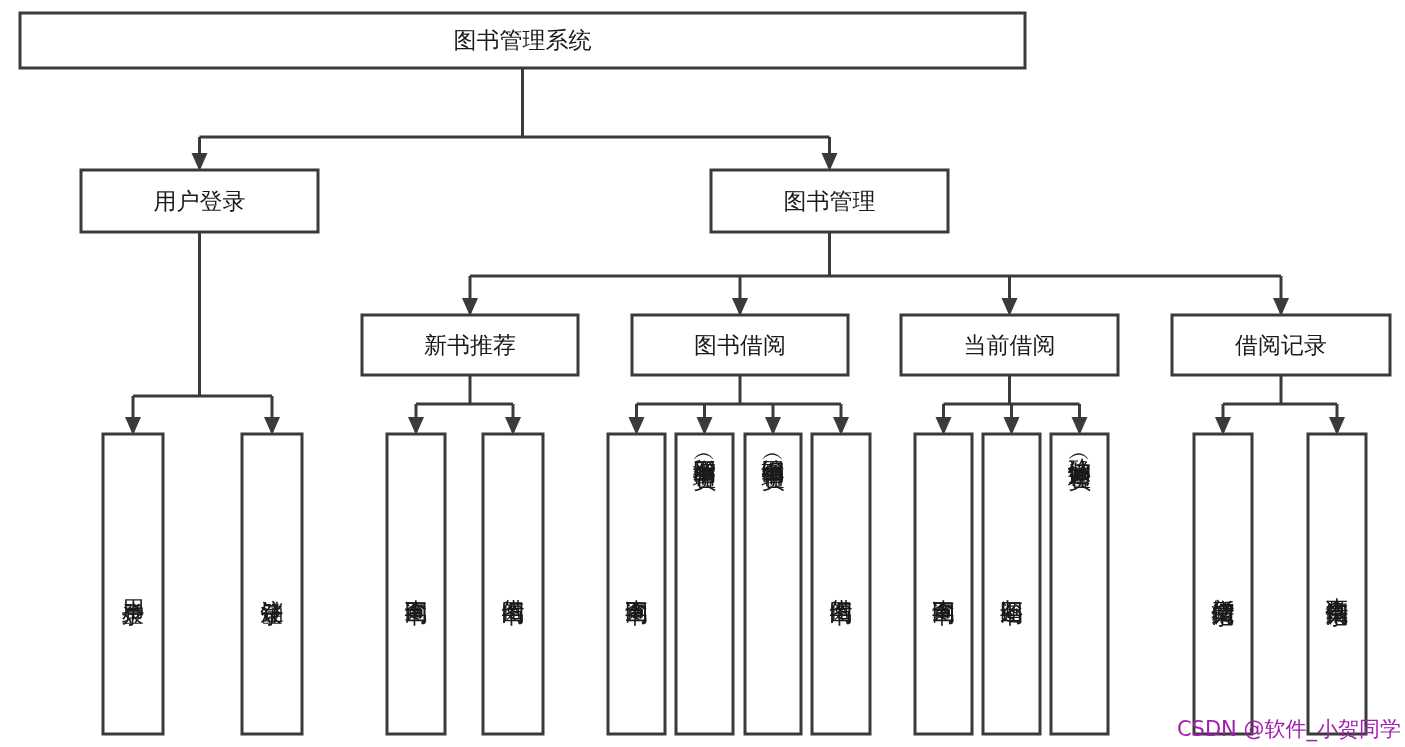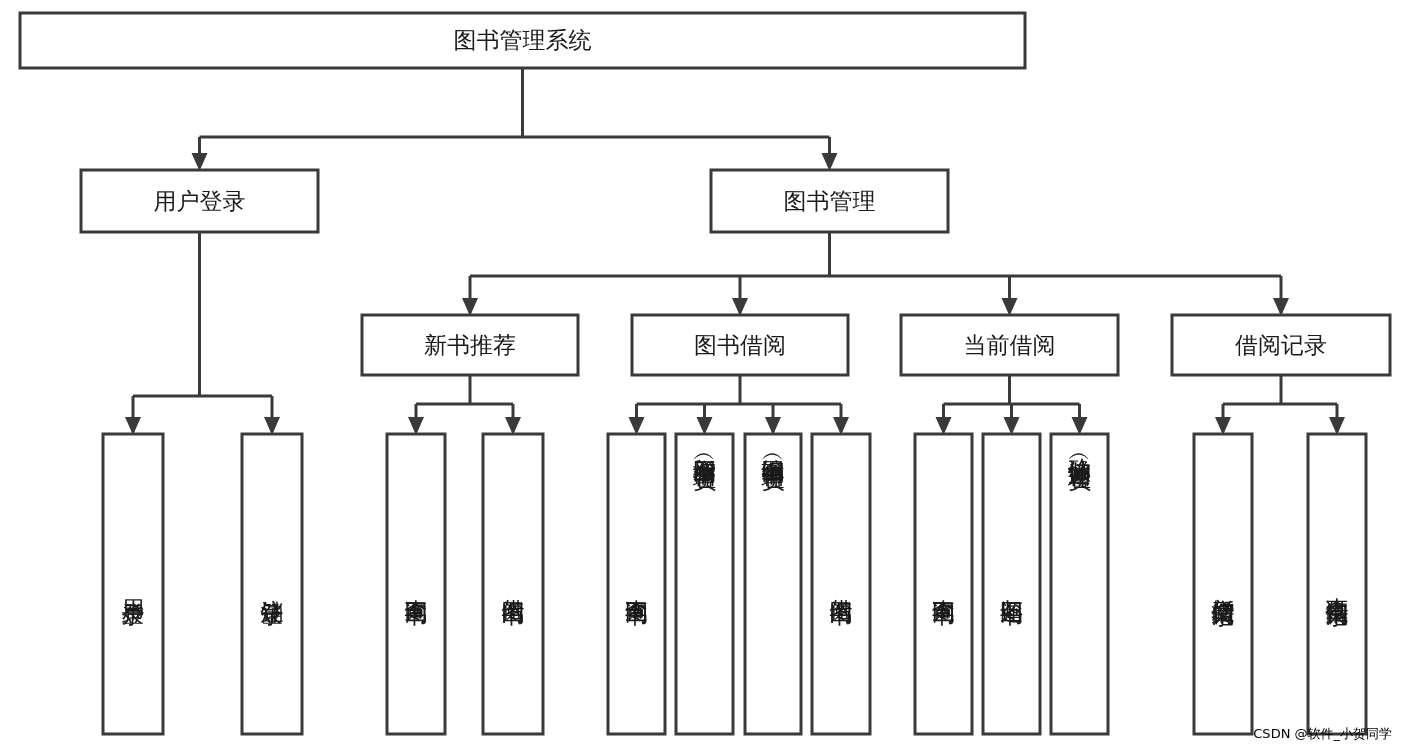--- a/index.html
+++ b/index.html
@@ -51,25 +51,25 @@
     font-family: "DejaVu Sans", "Liberation Sans", sans-serif;
     font-size: 23px;
     color: #1a1a1a;
     line-height: 1.18;
     letter-spacing: 1.5px;
     white-space: nowrap;
     pointer-events: none;
   }
   .watermark {
     position: absolute;
-    right: 13px;
+    right: 4px;
     bottom: 4px;
     font-family: "DejaVu Sans", "Liberation Sans", sans-serif;
-    font-size: 13px;
-    color: #000000;
+    font-size: 21px;
+    color: #a21caf;
     white-space: nowrap;
   }
 </style>
 </head>
 <body>
 
 <div id="page">
 
   <svg class="diagram" viewBox="0 0 1405 747">
     <g id="connectors">

